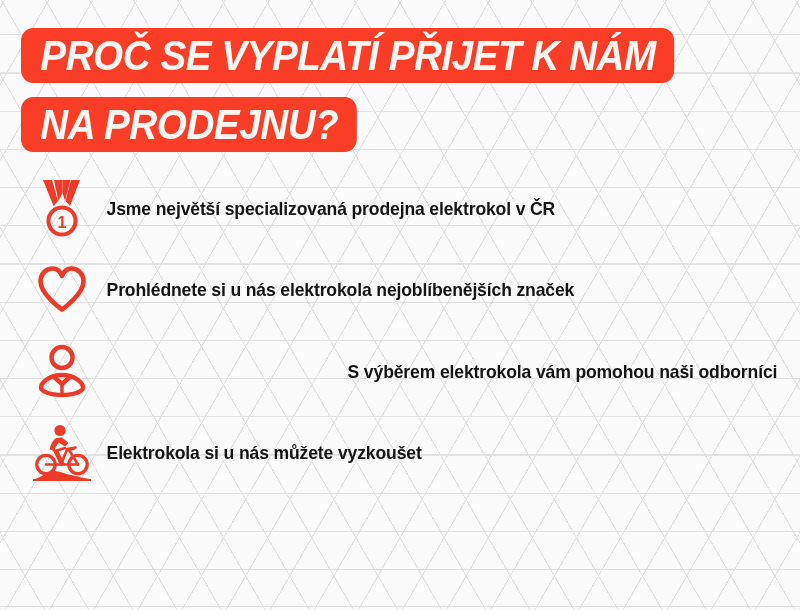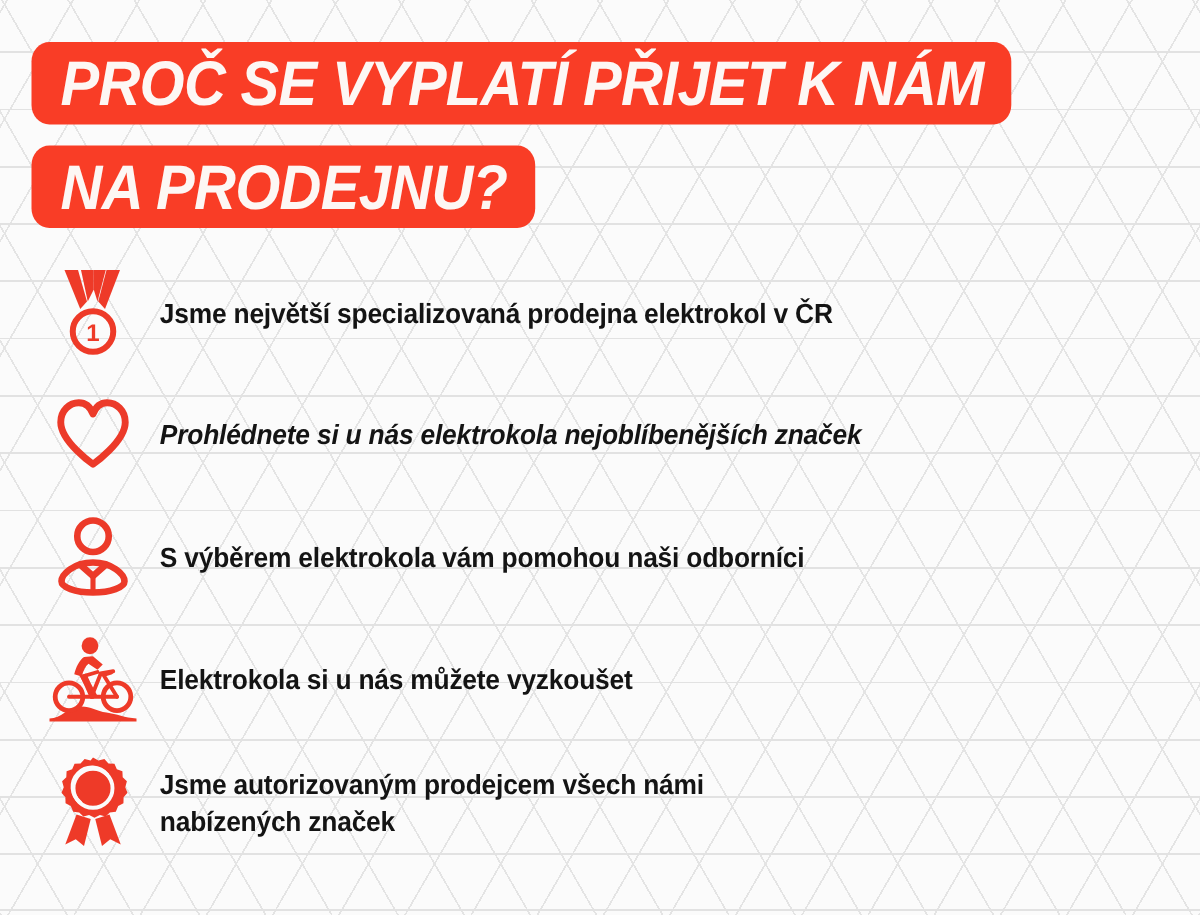--- a/index.html
+++ b/index.html
@@ -122,22 +122,22 @@
     font-weight: bold;
     font-size: 18.5px;
     line-height: 25px;
     letter-spacing: -0.15px;
     transform: scaleX(0.95);
     transform-origin: left center;
     padding-left: 9px;
   }
 
   #feature-row-0 { height: 80px; }
-  #feature-row-1 { height: 82px; font-style: italic; }
-  #feature-row-2 { height: 82px; }
+  #feature-row-1 { height: 82px; }
+  #feature-row-2 { height: 82px; justify-content: space-between; }
   #feature-row-3 { height: 80px; align-items: center; }
   #feature-row-4 { height: 86px; }
 
   .feature-text .l2 { display: block; }
 </style>
 </head>
 <body>
 
 <div id="banner">
 
@@ -229,41 +229,15 @@
             <path d="M30 43.5 L 47 43.5"></path>
             <path d="M36 28 L 44.5 26.5"></path>
           </g>
         </svg>
       </span>
       <span class="feature-text">
         <span>Elektrokola si u nás můžete vyzkoušet</span>
       </span>
     </div>
 
-    <div class="feature-row" id="feature-row-4">
-      <span class="feature-icon">
-        <svg width="56" height="66" viewBox="0 0 56 66">
-          <g fill="#ee3a28">
-
-            <path d="M17 41 L9.5 61 L16.5 57.5 L22 62 L26.5 44 Z"></path>
-            <path d="M39 41 L46.5 61 L39.5 57.5 L34 62 L29.5 44 Z"></path>
-
-            <path d="M28 3
-              L31.6 5.0 L35.6 4.0 L38.3 7.0 L42.3 7.1 L43.9 10.8 L47.6 12.1
-              L47.8 16.1 L50.6 18.9 L49.5 22.8 L51.0 26.5 L48.4 29.5 L48.3 33.5
-              L44.8 35.4 L43.2 39.1 L39.2 39.6 L36.4 42.4 L32.6 41.4 L29 43.2
-              L25.4 41.4 L21.6 42.4 L18.8 39.6 L14.8 39.1 L13.2 35.4 L9.7 33.5
-              L9.6 29.5 L7.0 26.5 L8.5 22.8 L7.4 18.9 L10.2 16.1 L10.4 12.1
-              L14.1 10.8 L15.7 7.1 L19.7 7.0 L22.4 4.0 L26.4 5.0 Z"></path>
-          </g>
-
-          <circle cx="28" cy="23.5" r="13" fill="none" stroke="#fbfbfb" stroke-width="2.6"></circle>
-          <path d="M37.5 14.5 A 13 13 0 1 0 19.5 33" fill="none" stroke="#fbfbfb" stroke-width="2.6" stroke-linecap="round"></path>
-        </svg>
-      </span>
-      <span class="feature-text">
-        <span class="l1">Jsme autorizovaným prodejcem všech námi</span>
-        <span class="l2">nabízených značek</span>
-      </span>
-    </div>
 
   </div>
 </div>
 
 </body></html>

